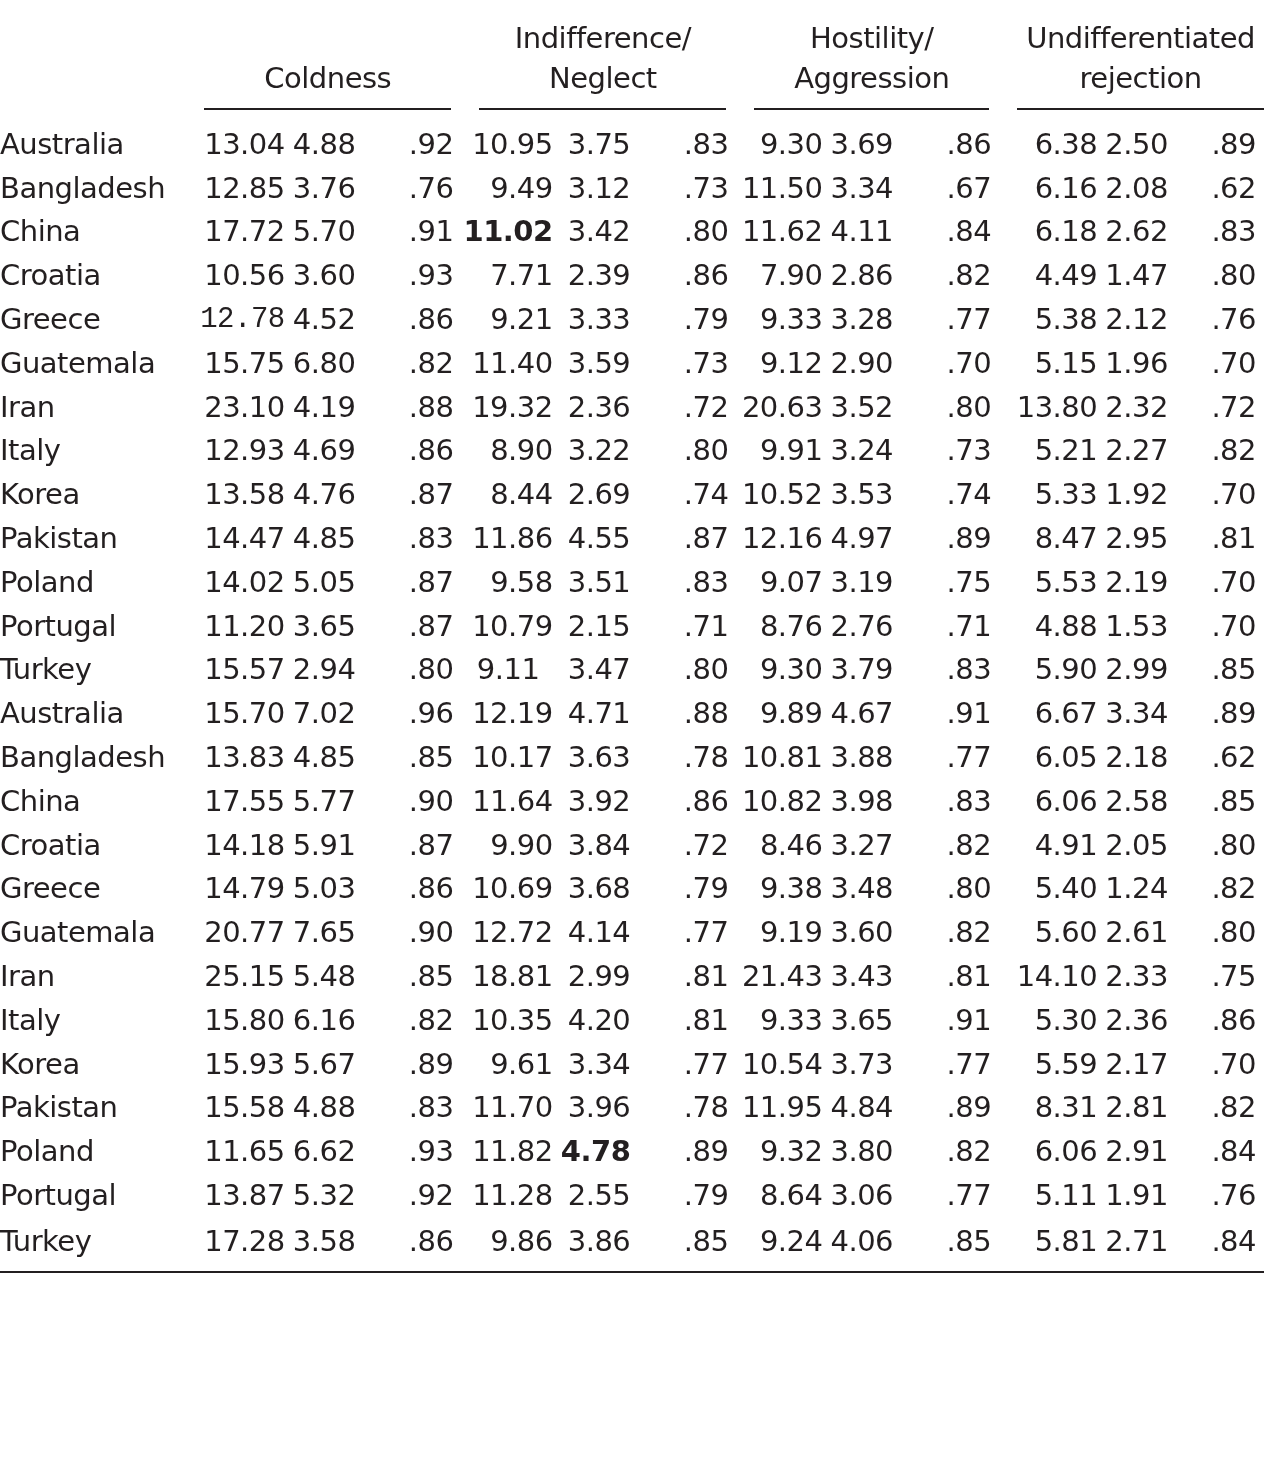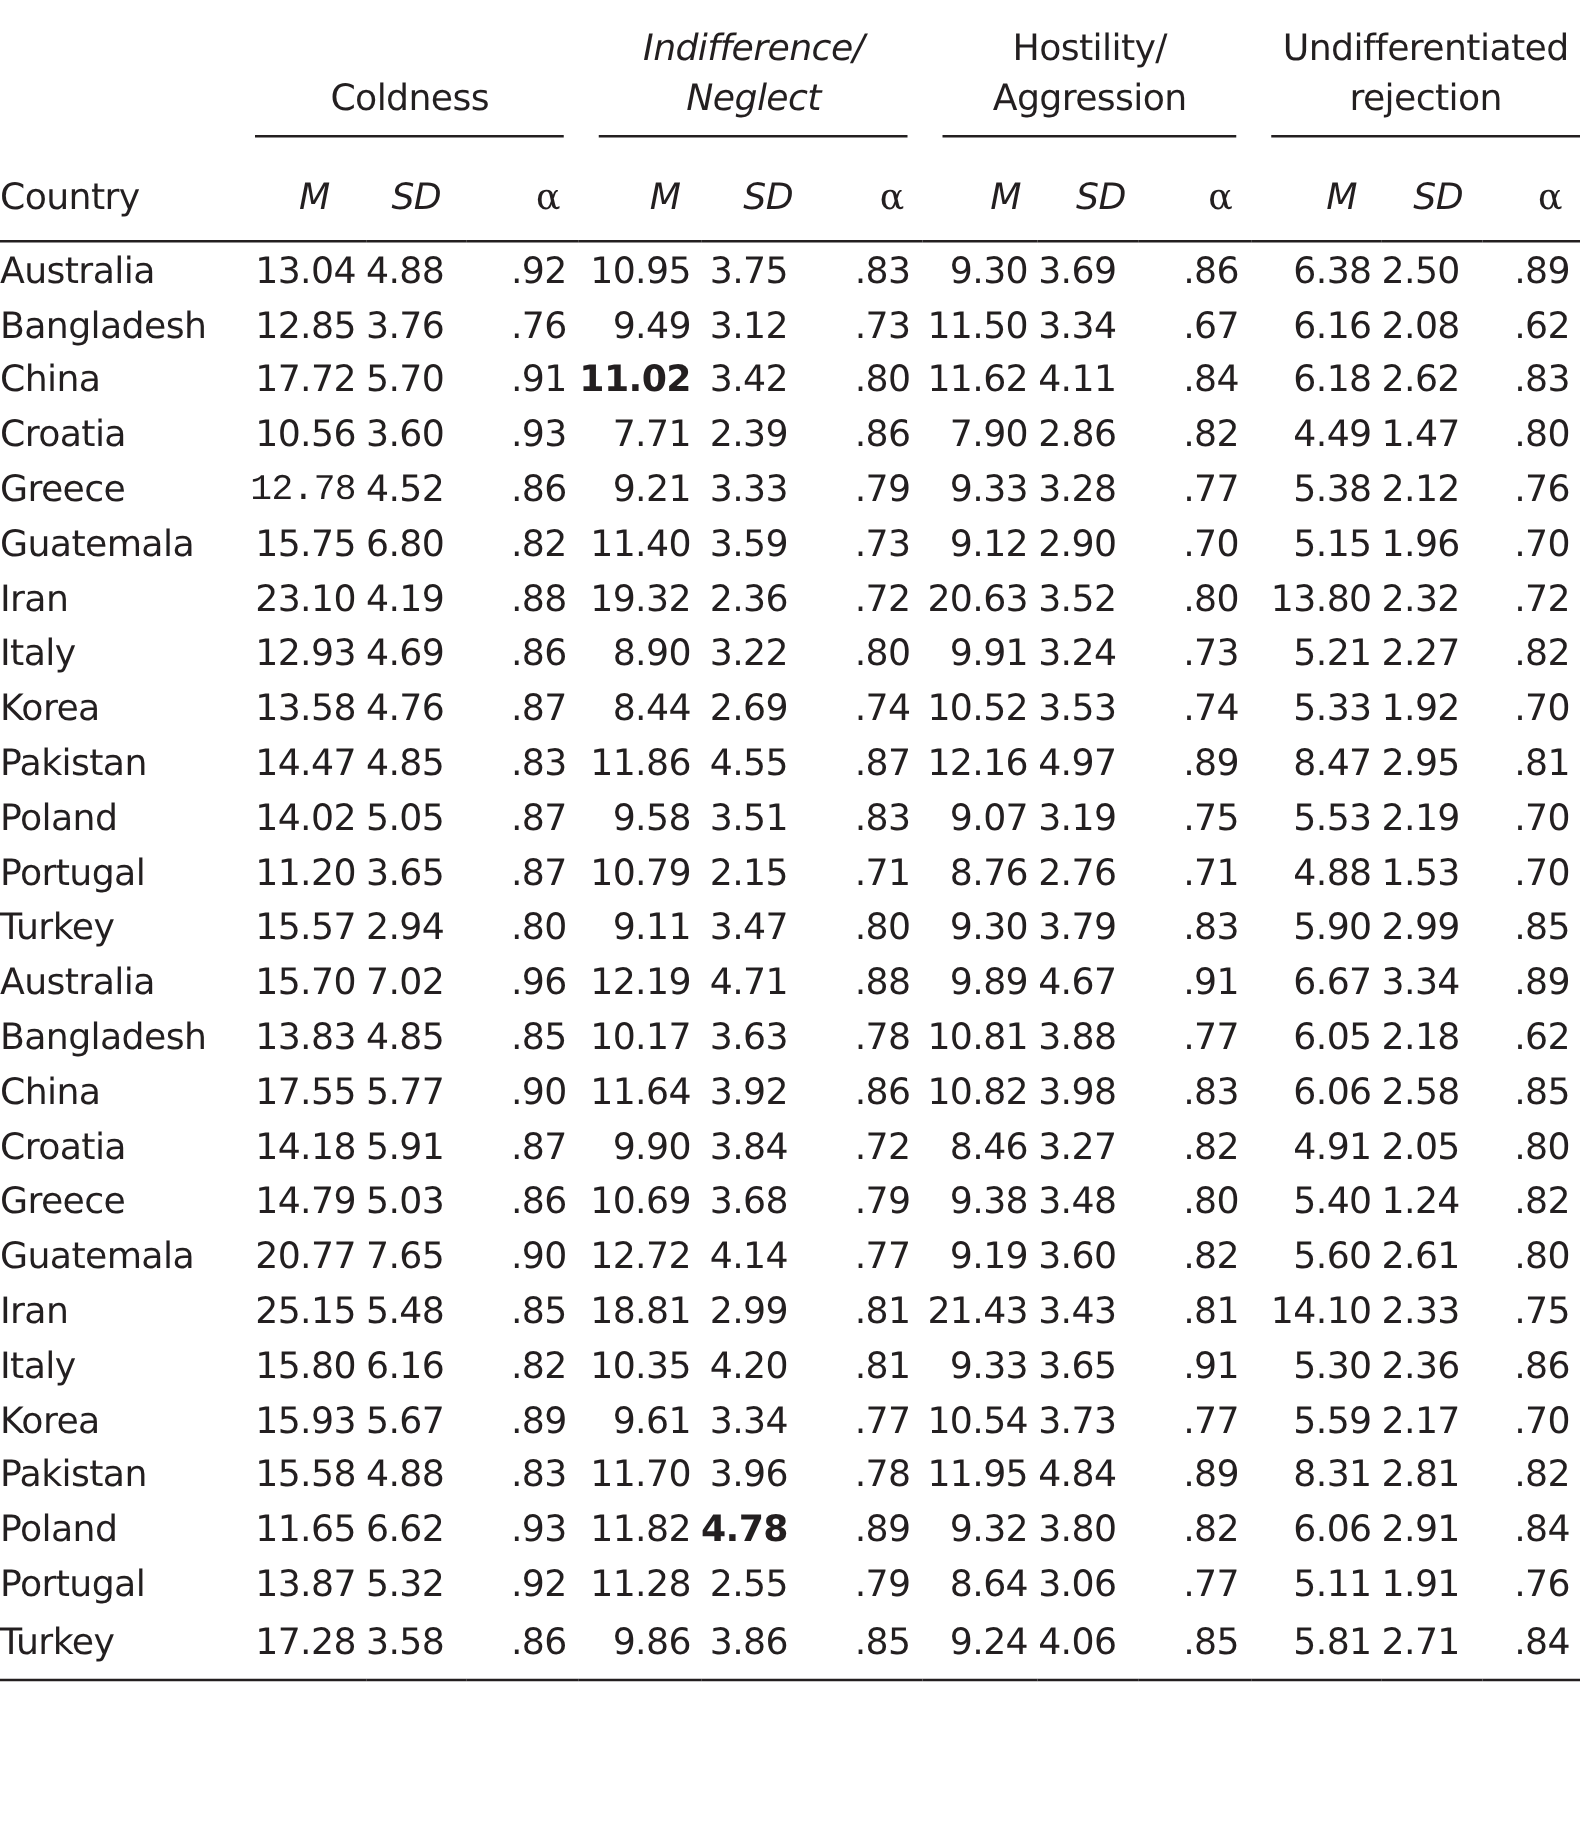--- a/index.html
+++ b/index.html
@@ -52,53 +52,38 @@
   <thead>
     <tr class="grp-row">
       <th></th>
       <th colspan="3" style="padding:0 12px 0 4px;">
         <div class="grp-underline" style="padding-bottom:10px;">
           <span class="grp-label">&nbsp;</span>
           <span class="grp-label">Coldness</span>
         </div>
       </th>
       <th colspan="3" style="padding:0 12px 0 16px;">
-        <div class="grp-underline" style="padding-bottom:10px;font-style:italic;">
+        <div class="grp-underline" style="padding-bottom:10px;">
           <span class="grp-label">Indifference/</span>
           <span class="grp-label">Neglect</span>
         </div>
       </th>
       <th colspan="3" style="padding:0 12px 0 16px;">
         <div class="grp-underline" style="padding-bottom:10px;">
           <span class="grp-label">Hostility/</span>
           <span class="grp-label">Aggression</span>
         </div>
       </th>
       <th colspan="3" style="padding:0 0 0 16px;">
         <div class="grp-underline" style="padding-bottom:10px;">
           <span class="grp-label">Undifferentiated</span>
           <span class="grp-label">rejection</span>
         </div>
       </th>
     </tr>
-    <tr class="sub-row">
-      <th class="country-h">Country</th>
-      <th class="it" style="text-align:center;padding-left:10px">M</th>
-      <th class="it" style="text-align:center">SD</th>
-      <th class="alpha" style="text-align:center;padding-left:40px">α</th>
-      <th class="it" style="text-align:center;padding-left:40px">M</th>
-      <th class="it" style="text-align:center;padding-left:20px">SD</th>
-      <th class="alpha" style="text-align:center;padding-left:40px">α</th>
-      <th class="it" style="text-align:center;padding-left:40px">M</th>
-      <th class="it" style="text-align:center;padding-left:20px">SD</th>
-      <th class="alpha" style="text-align:center;padding-left:40px">α</th>
-      <th class="it" style="text-align:center;padding-left:40px">M</th>
-      <th class="it" style="text-align:center;padding-left:10px">SD</th>
-      <th class="alpha" style="text-align:center;padding-left:30px">α</th>
-    </tr>
   </thead>
   <tbody id="tbody">
       <tr class="data">
         <td class="cname">Australia</td>
         <td class="num" style="padding: 0px 8px 0px 0px;">13.04</td>
         <td class="num" style="padding: 0px 18px 0px 0px;">4.88</td>
         <td class="num" style="padding: 0px 10px 0px 0px;">.92</td>
         <td class="num" style="padding: 0px 8px 0px 0px;">10.95</td>
         <td class="num" style="padding: 0px 18px 0px 0px;">3.75</td>
         <td class="num" style="padding: 0px 10px 0px 0px;">.83</td>
@@ -272,21 +257,21 @@
         <td class="num" style="padding: 0px 10px 0px 0px;">.71</td>
         <td class="num" style="padding: 0px 8px 0px 0px;">4.88</td>
         <td class="num" style="padding: 0px 18px 0px 0px;">1.53</td>
         <td class="num" style="padding: 0px 8px 0px 0px;">.70</td>
       </tr>
       <tr class="data">
         <td class="cname">Turkey</td>
         <td class="num" style="padding: 0px 8px 0px 0px;">15.57</td>
         <td class="num" style="padding: 0px 18px 0px 0px;">2.94</td>
         <td class="num" style="padding: 0px 10px 0px 0px;">.80</td>
-        <td class="num" style="padding: 0px 8px 0px 0px;">9.11</td>
+        <td class="num" style="padding: 0px 8px 0px 0px; text-align: center;">9.11</td>
         <td class="num" style="padding: 0px 18px 0px 0px;">3.47</td>
         <td class="num" style="padding: 0px 10px 0px 0px;">.80</td>
         <td class="num" style="padding: 0px 8px 0px 0px;">9.30</td>
         <td class="num" style="padding: 0px 18px 0px 0px;">3.79</td>
         <td class="num" style="padding: 0px 10px 0px 0px;">.83</td>
         <td class="num" style="padding: 0px 8px 0px 0px;">5.90</td>
         <td class="num" style="padding: 0px 18px 0px 0px;">2.99</td>
         <td class="num" style="padding: 0px 8px 0px 0px;">.85</td>
       </tr>
       <tr class="data">

